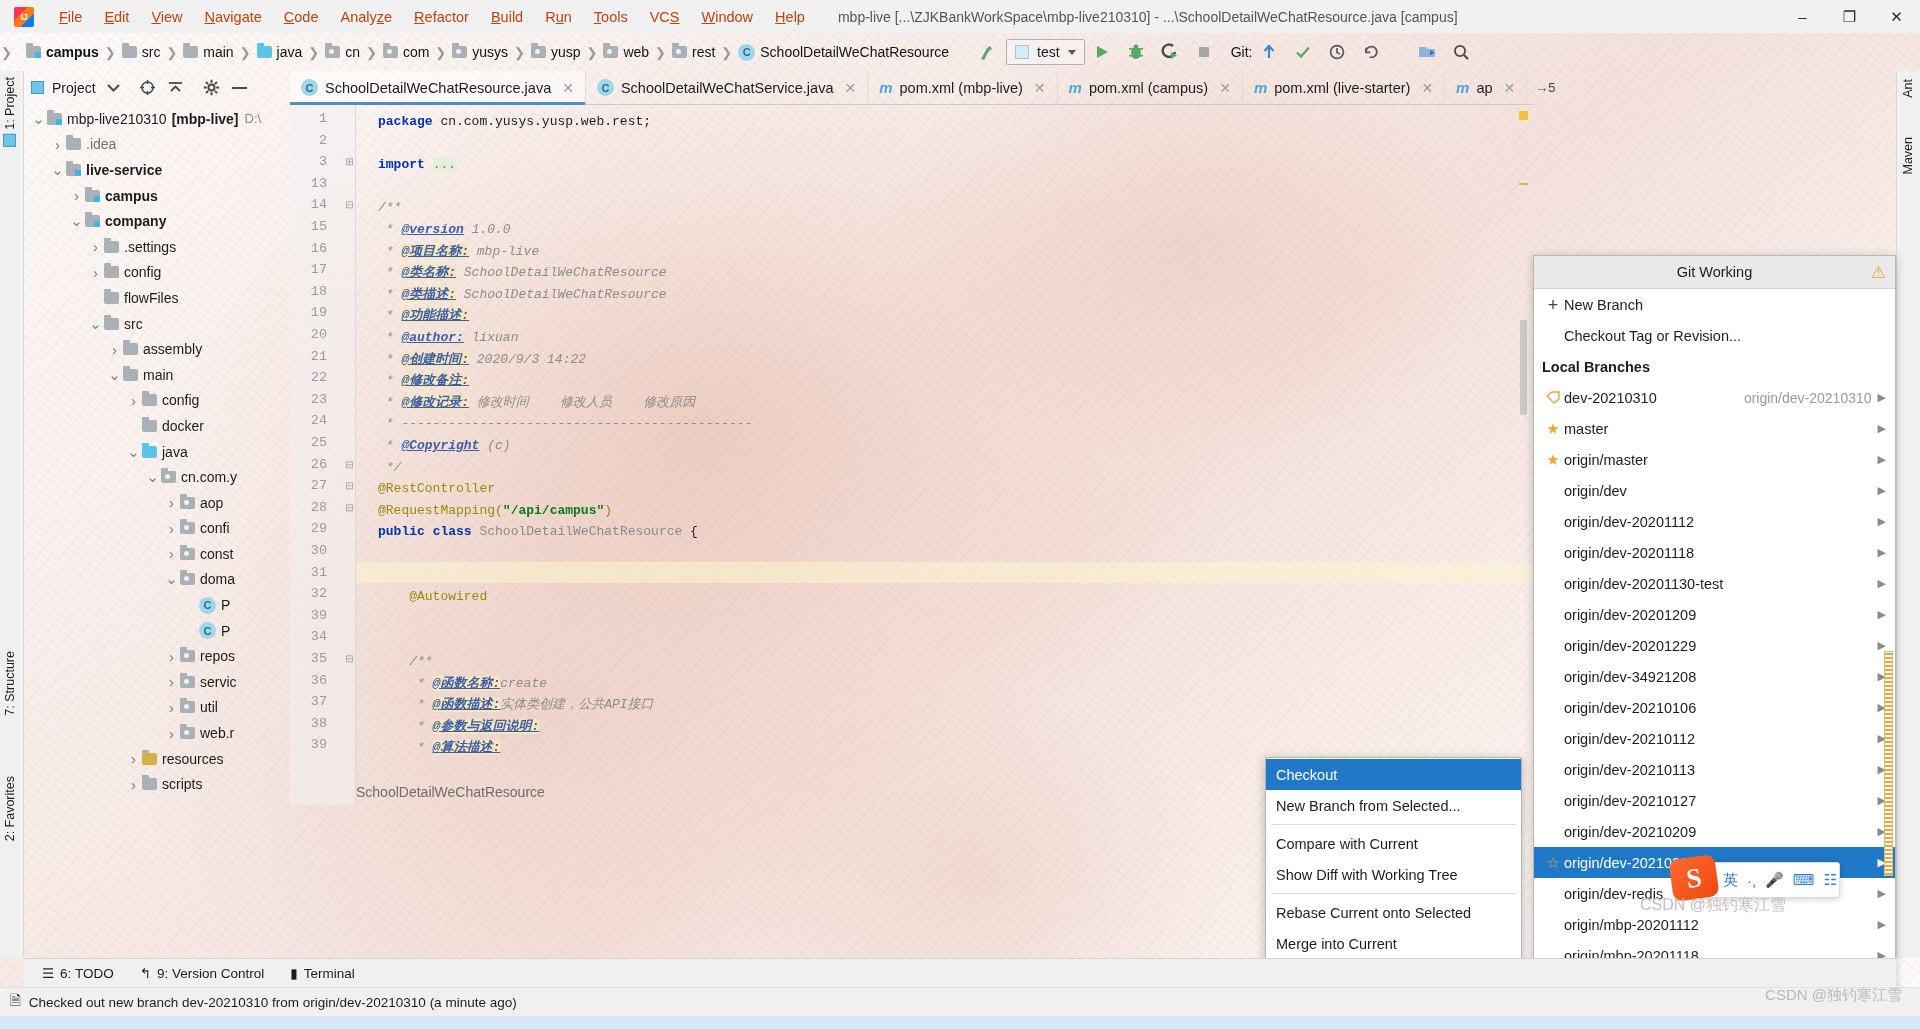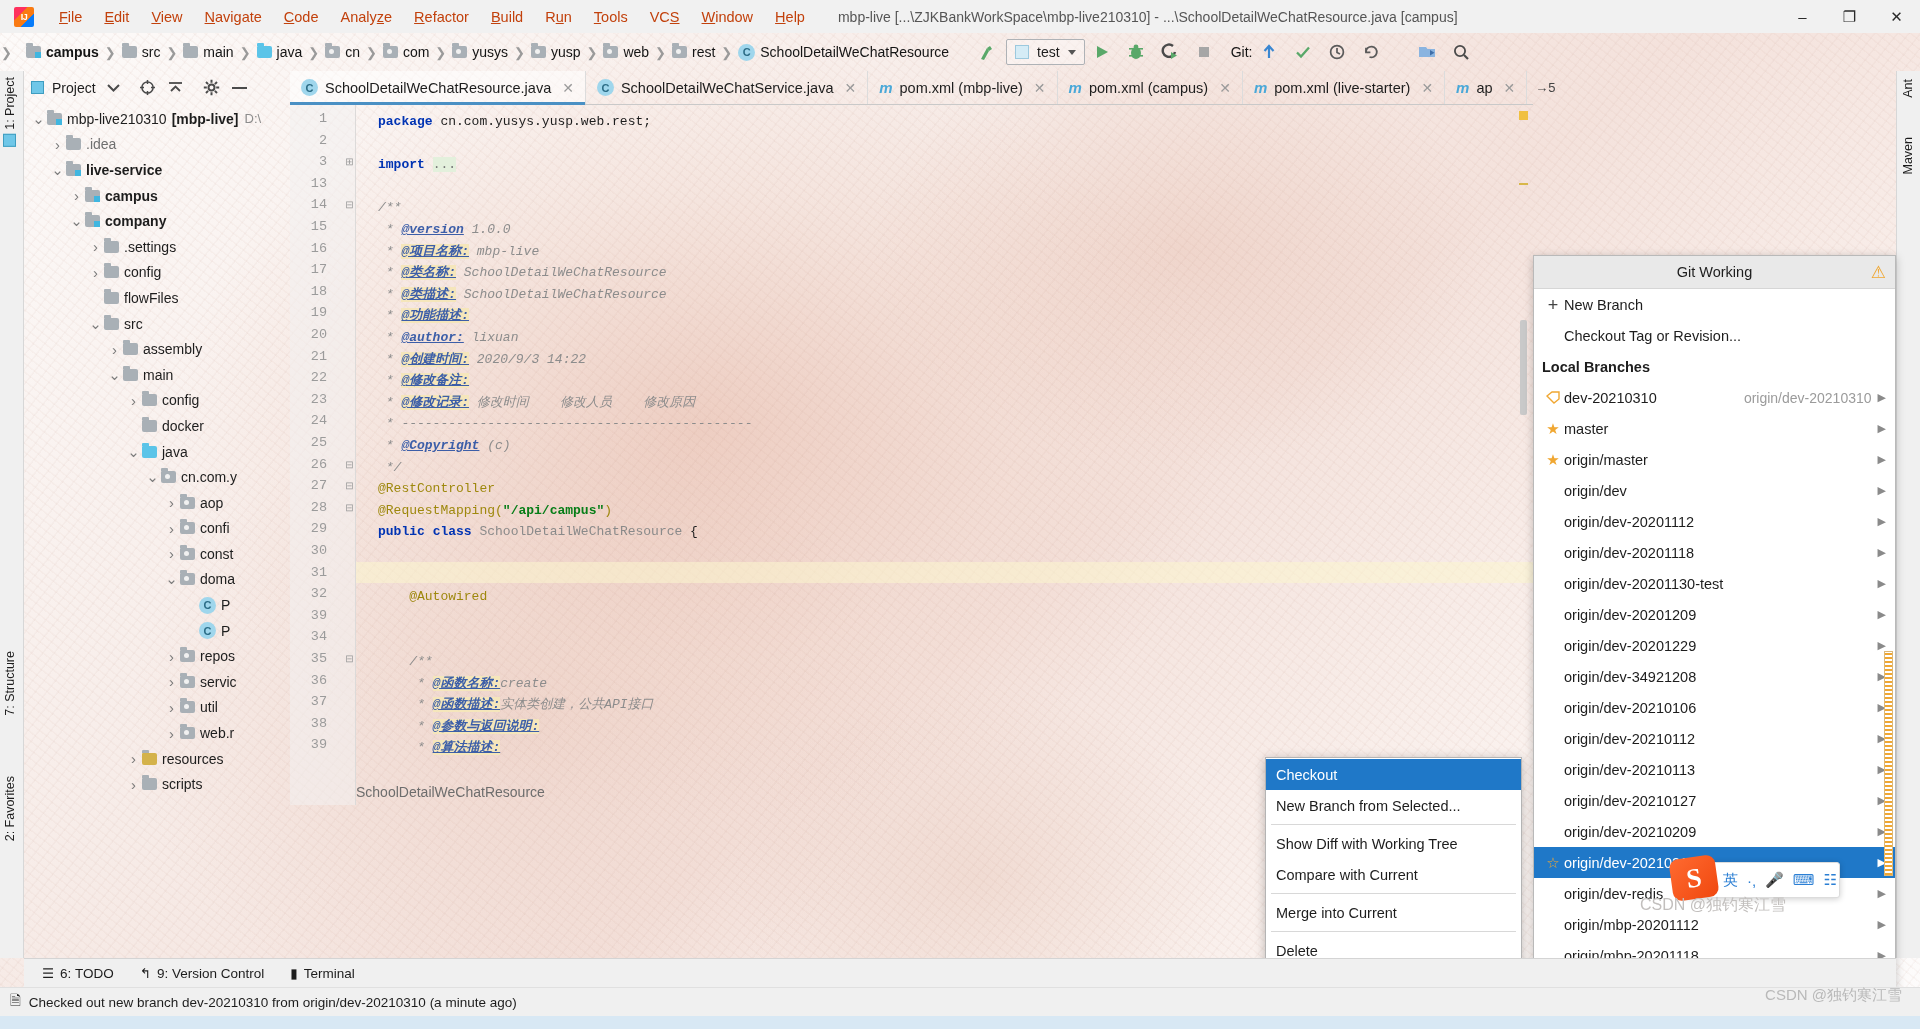--- a/index.html
+++ b/index.html
@@ -880,23 +880,24 @@
         <span class="gp-arrow" style="margin-left: auto;">▶</span>
       </div>
     </div>
   <div class="gp-scroll"></div>
 </div>
 
 <div class="ctxmenu" id="ctxmenu">
     <div class="cm-item sel">Checkout</div>
     <div class="cm-item">New Branch from Selected...</div>
     <div class="cm-sep"></div>
+    <div class="cm-item">Compare with Current</div>
     <div class="cm-item">Show Diff with Working Tree</div>
-    <div class="cm-item">Compare with Current</div>
     <div class="cm-sep"></div>
+    <div class="cm-item">Rebase Current onto Selected</div>
     <div class="cm-item">Merge into Current</div>
     <div class="cm-sep"></div>
     <div class="cm-item">Delete</div>
   </div>
 
 <div class="ime">
   <div class="ime-logo">S</div>
   <span class="ime-it">英</span>
   <span class="ime-it">·,</span>
   <span class="ime-it">🎤</span>

